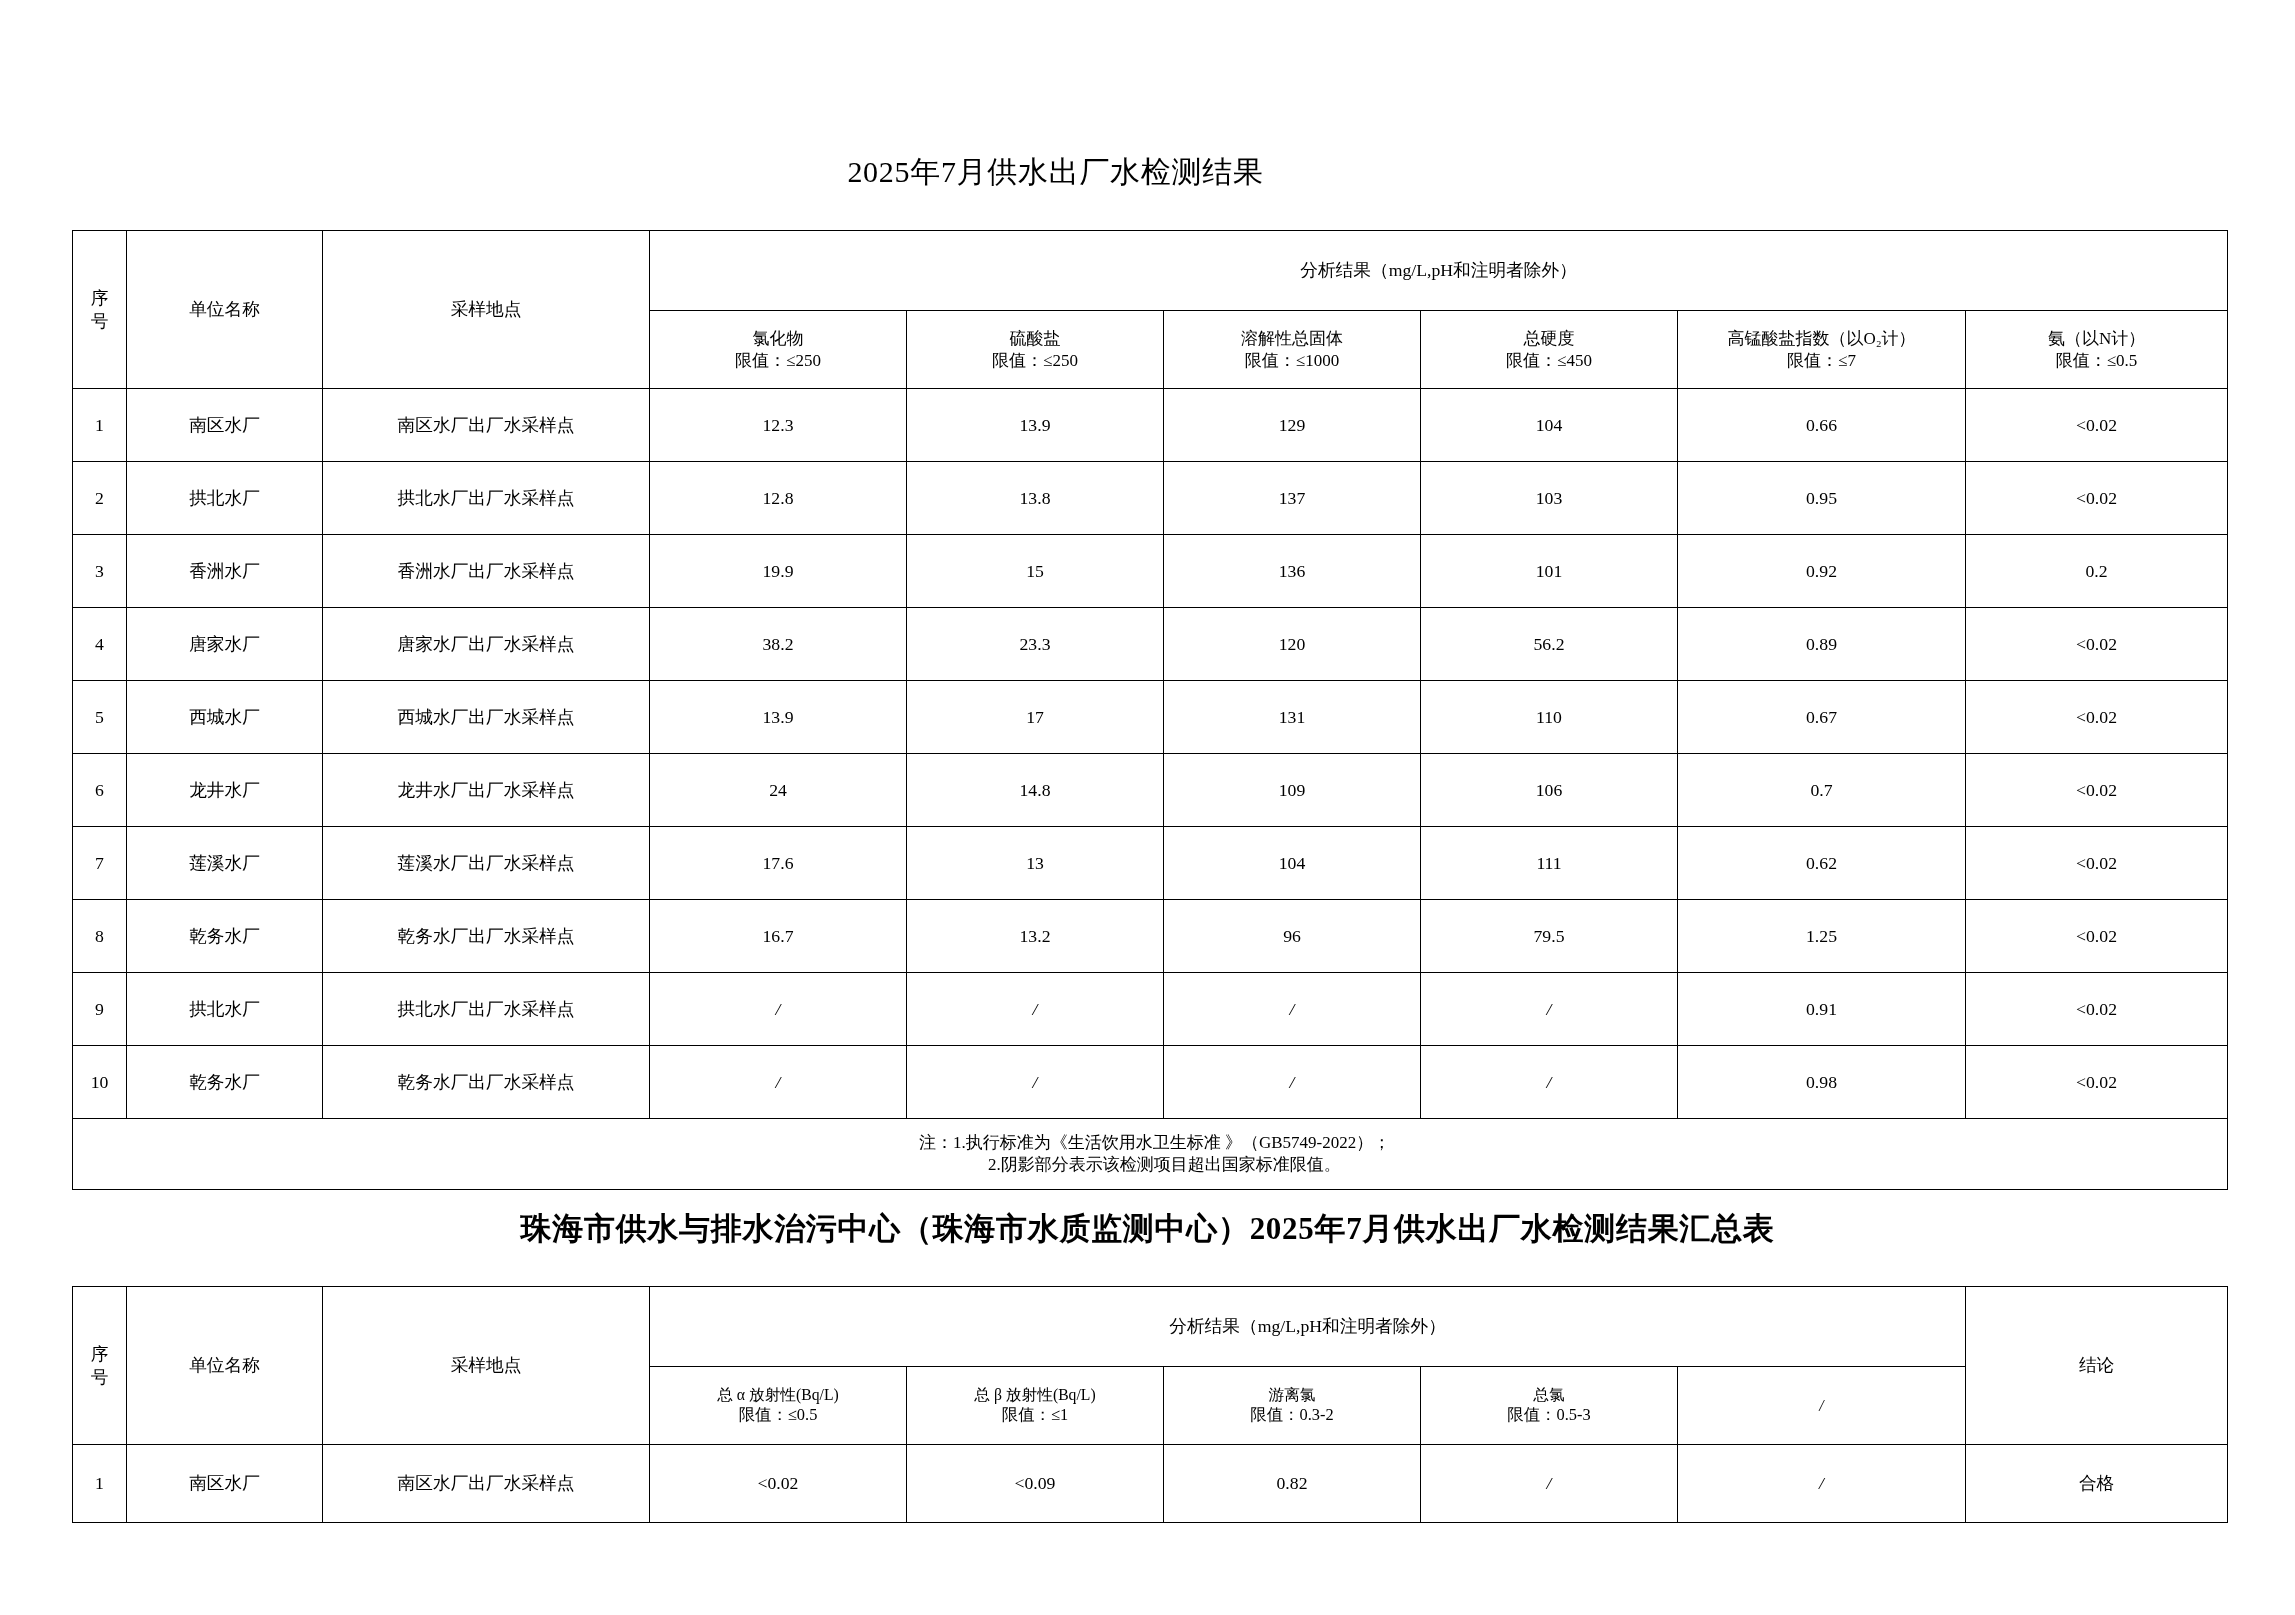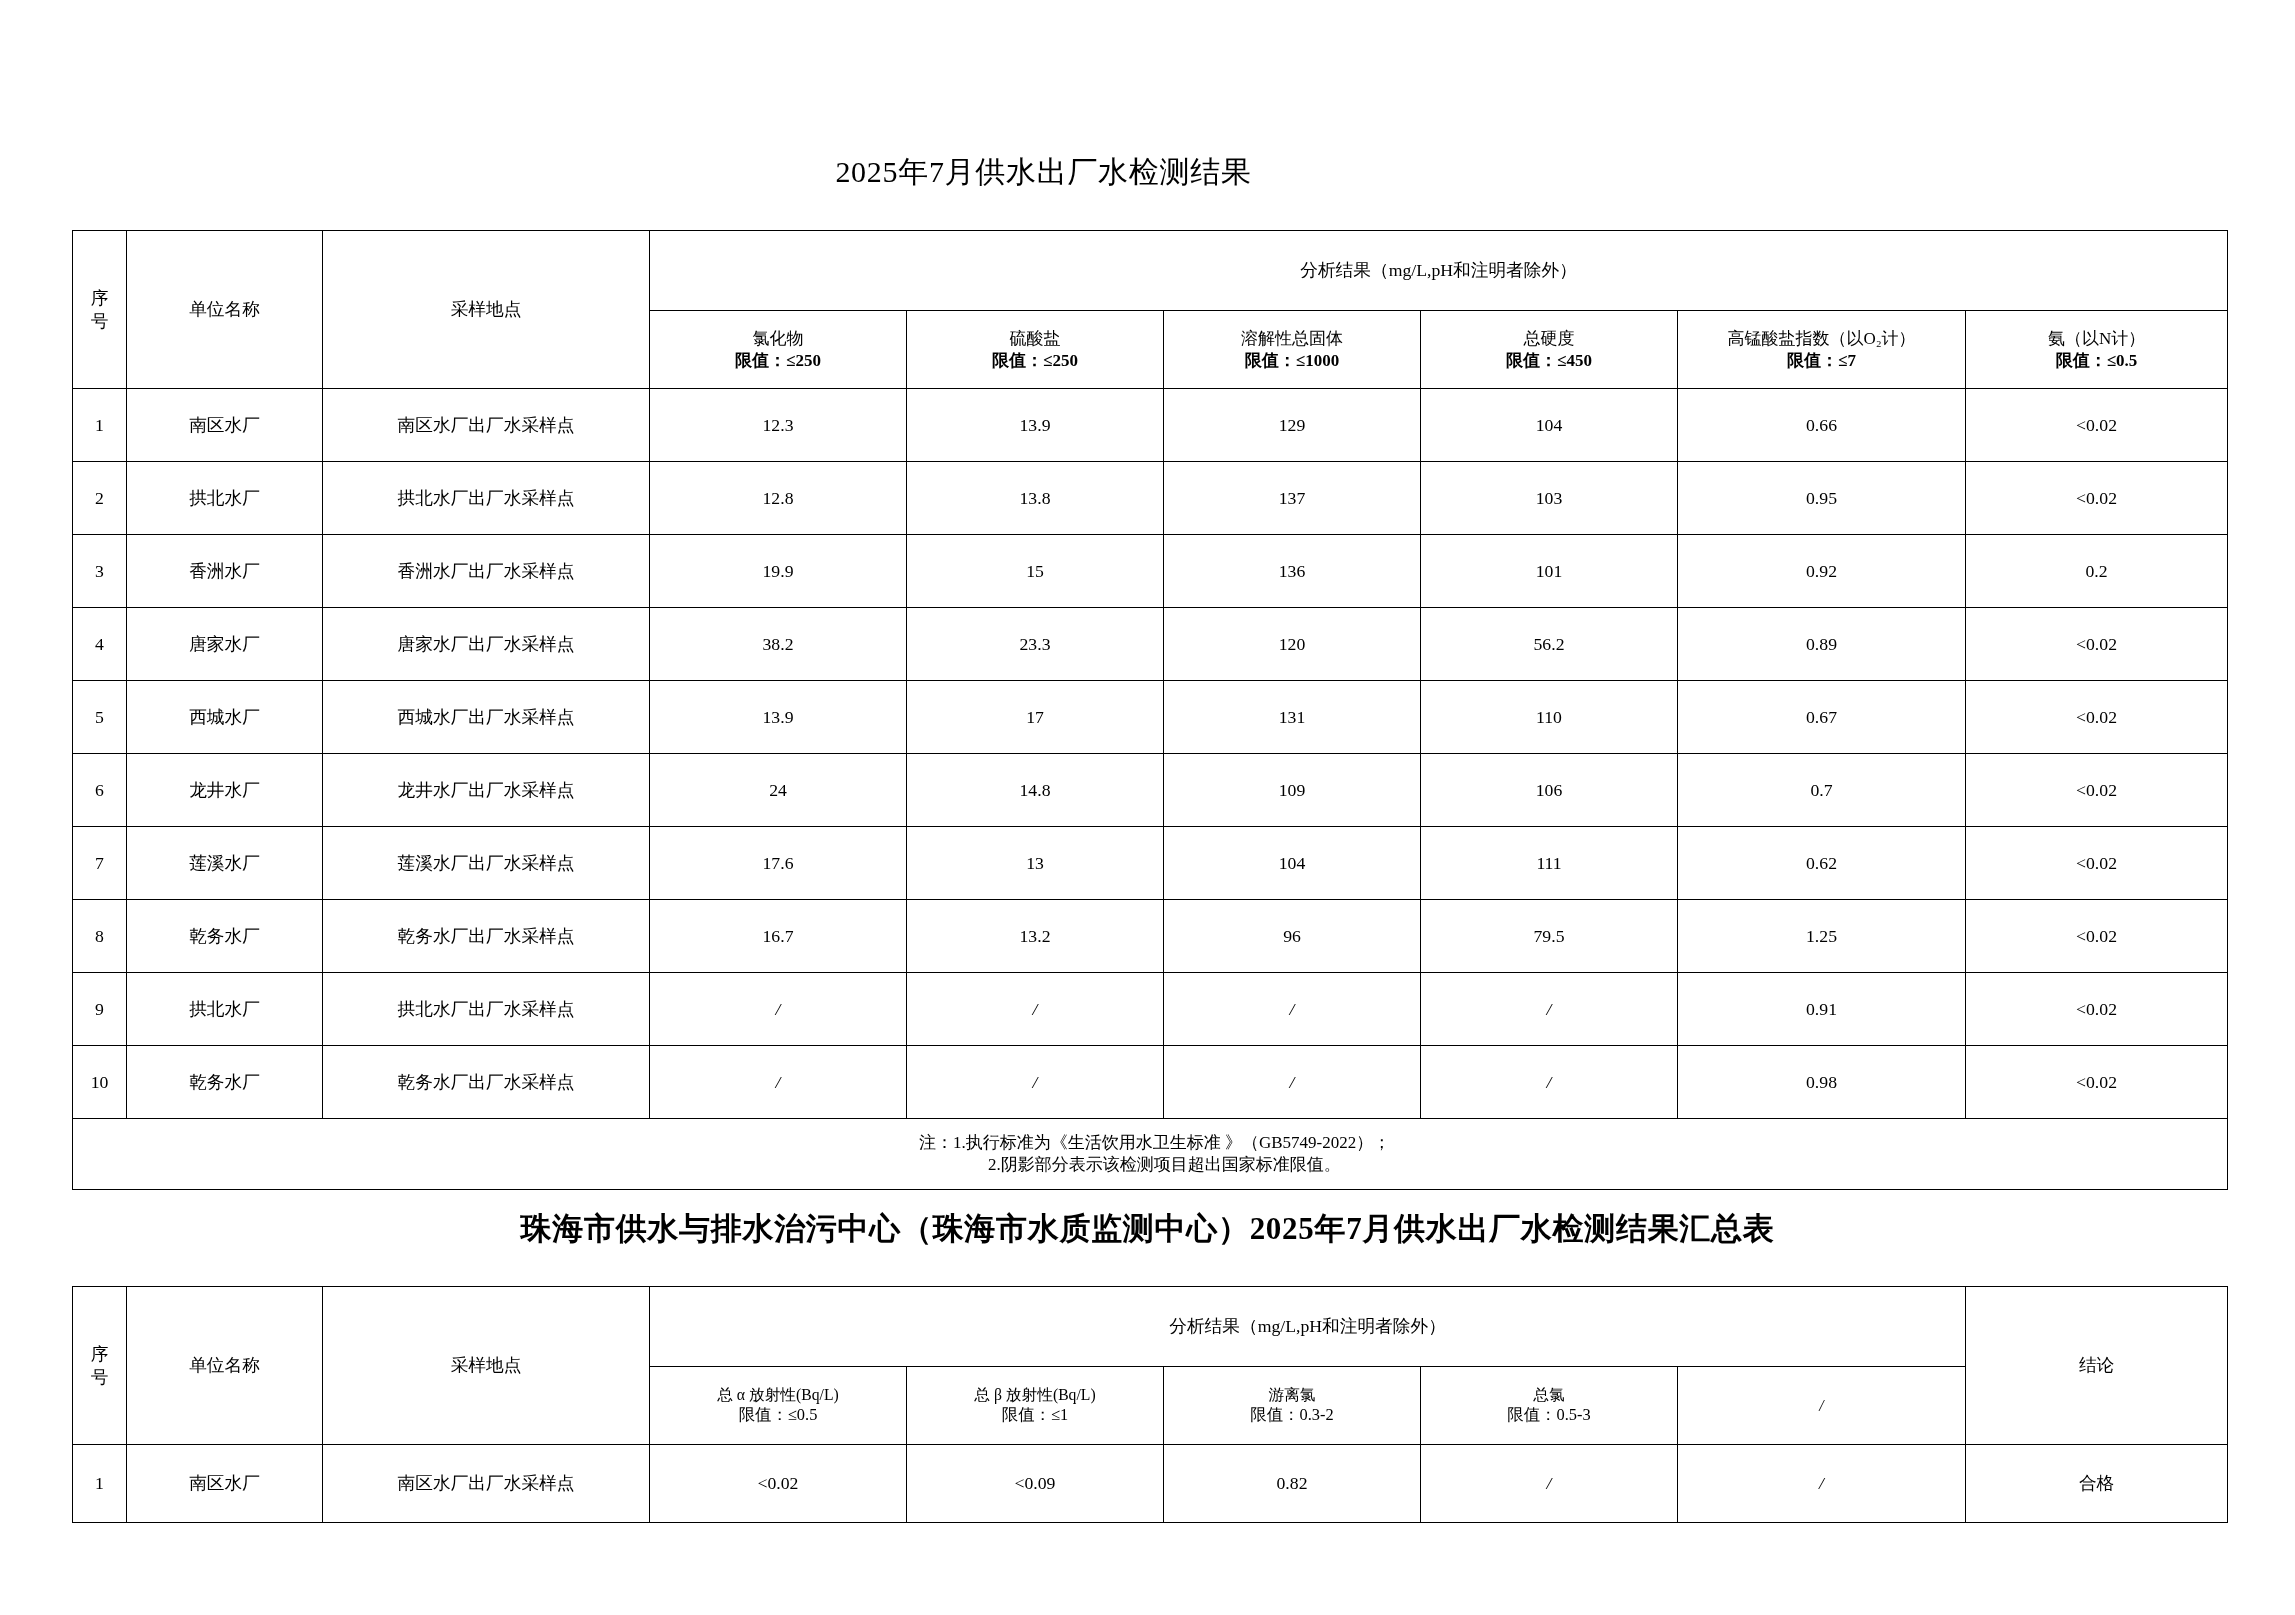--- a/index.html
+++ b/index.html
@@ -18,21 +18,21 @@
     position: relative;
     width: 2295px;
     height: 1615px;
     box-sizing: border-box;
     padding: 0;
   }
 
   
   .title-1 {
     position: absolute;
-    left: 4px;
+    left: 16px;
     top: 152px;
     width: 2079px;
     text-align: center;
     font-size: 30px;
     font-weight: normal;
     letter-spacing: 0.7px;
     white-space: nowrap;
   }
   .title-2 {
     position: absolute;
@@ -78,21 +78,21 @@
   .row2-data td { height: 77px; }
 
   .vert-head {
     font-size: 17.7px;
     line-height: 1.12;
     letter-spacing: 0;
   }
   .vert-head span { display: block; }
 
   .sub-name { display: block; font-size: 17px; }
-  .sub-limit { display: block; font-size: 17px; font-weight: bold; }
+  .sub-limit { display: block; font-size: 17px; }
   .sub-name-sm { display: block; font-size: 15.7px; }
   .sub-limit-sm { display: block; font-size: 16.4px; }
 
   .notes-cell {
     text-align: right;
     padding: 6.5px 0 7.9px 9.2px !important;
     font-size: 17px;
     line-height: 1.45;
     height: 56px;
   }

